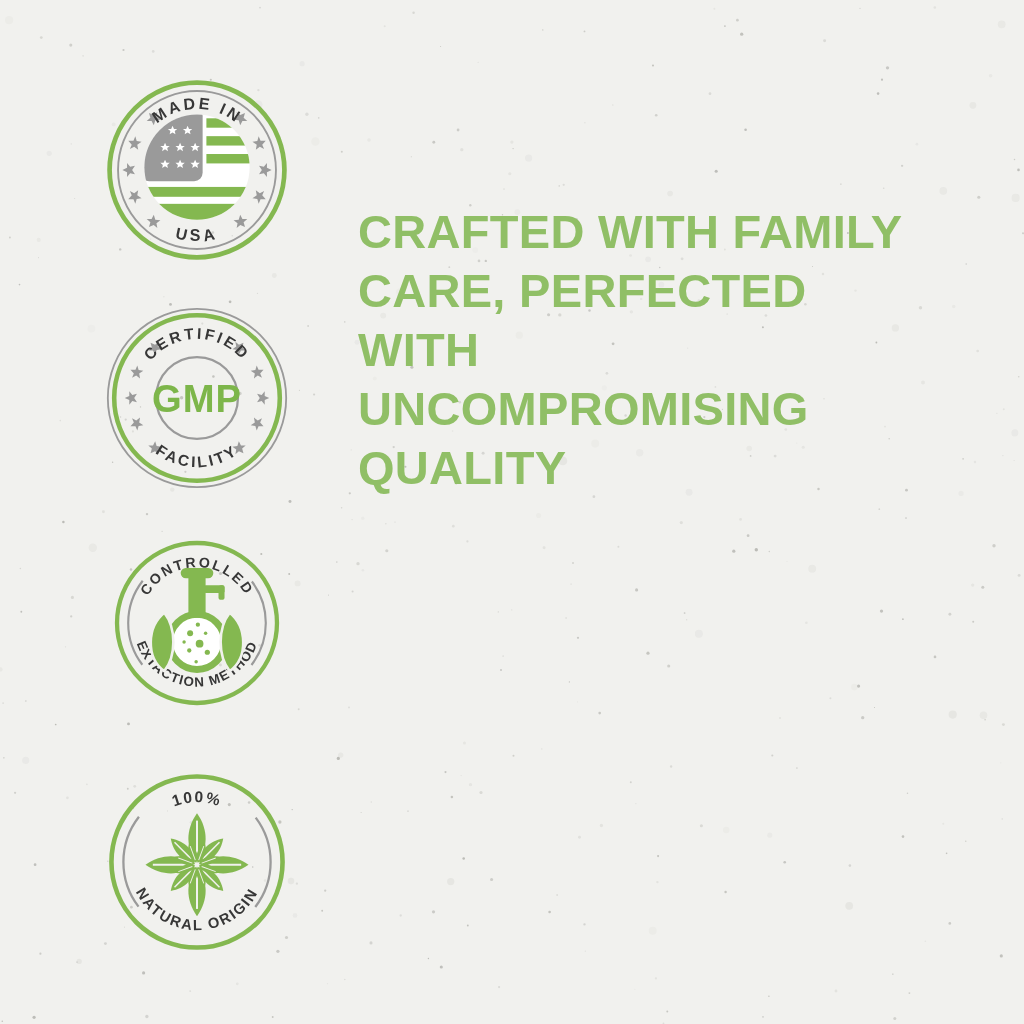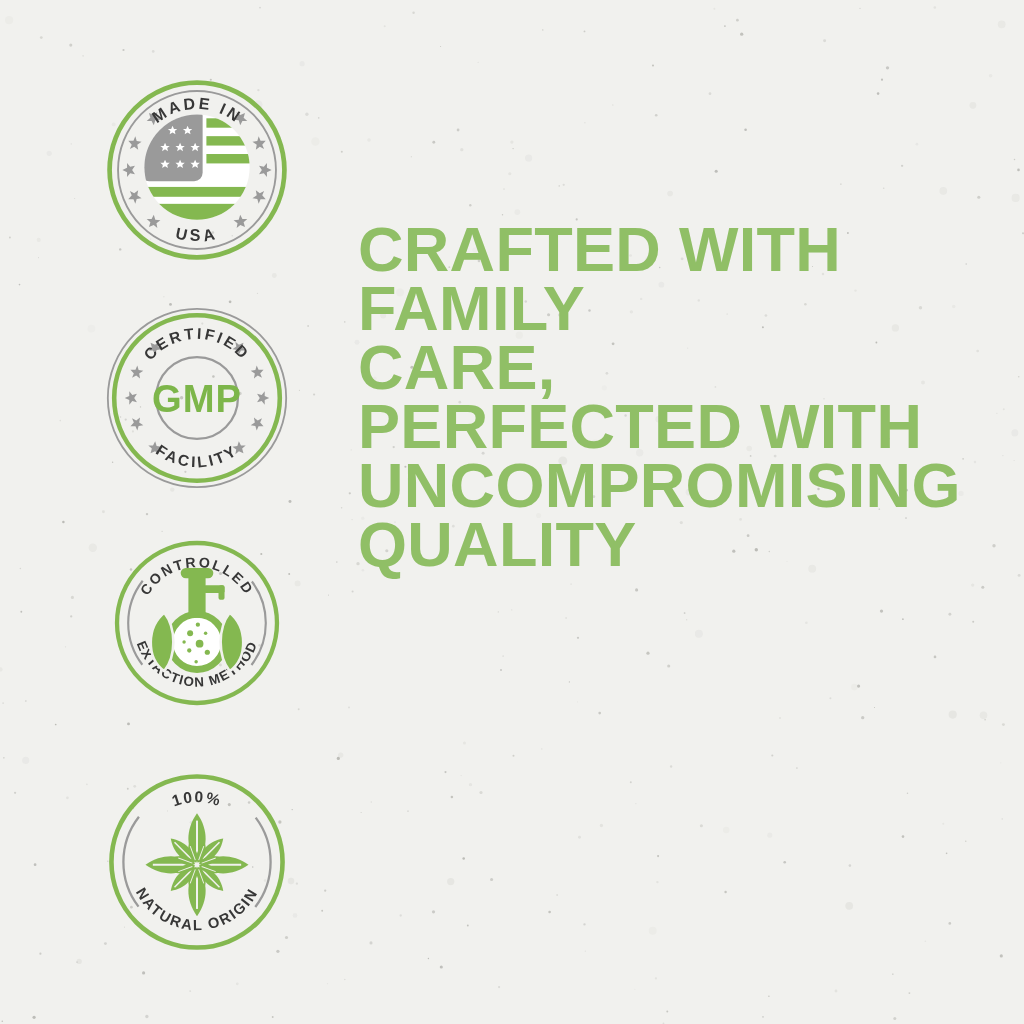--- a/index.html
+++ b/index.html
@@ -2,21 +2,21 @@
 <html><head>
 <meta charset="utf-8">
 <style>
   html,body{margin:0;padding:0;}
   body{width:1024px;height:1024px;overflow:hidden;
        font-family:"Liberation Sans",sans-serif;}
   #page{position:relative;width:1024px;height:1024px;background:#f1f1ee;}
   #texture{position:absolute;left:0;top:0;width:1024px;height:1024px;pointer-events:none;}
   .badge{position:absolute;}
   .content{position:absolute;left:358px;width:575px;}
-  .headline{top:220px;font-size:63px;line-height:59px;font-weight:bold;
+  .headline{top:202px;font-size:47px;line-height:59px;font-weight:bold;
             color:#90bf66;letter-spacing:.3px;white-space:pre-line;margin:0;}
   .para{font-size:28px;line-height:40px;color:#57575a;letter-spacing:.2px;
         white-space:pre-line;margin:0;}
   .para .hl{font-weight:bold;color:#8cbd5f;}
   #para1{top:466px;}
   #para2{top:638px;}
   svg text{font-family:"Liberation Sans",sans-serif;}
   .arc-txt{fill:#373737;font-weight:bold;}
 </style>
 </head>

